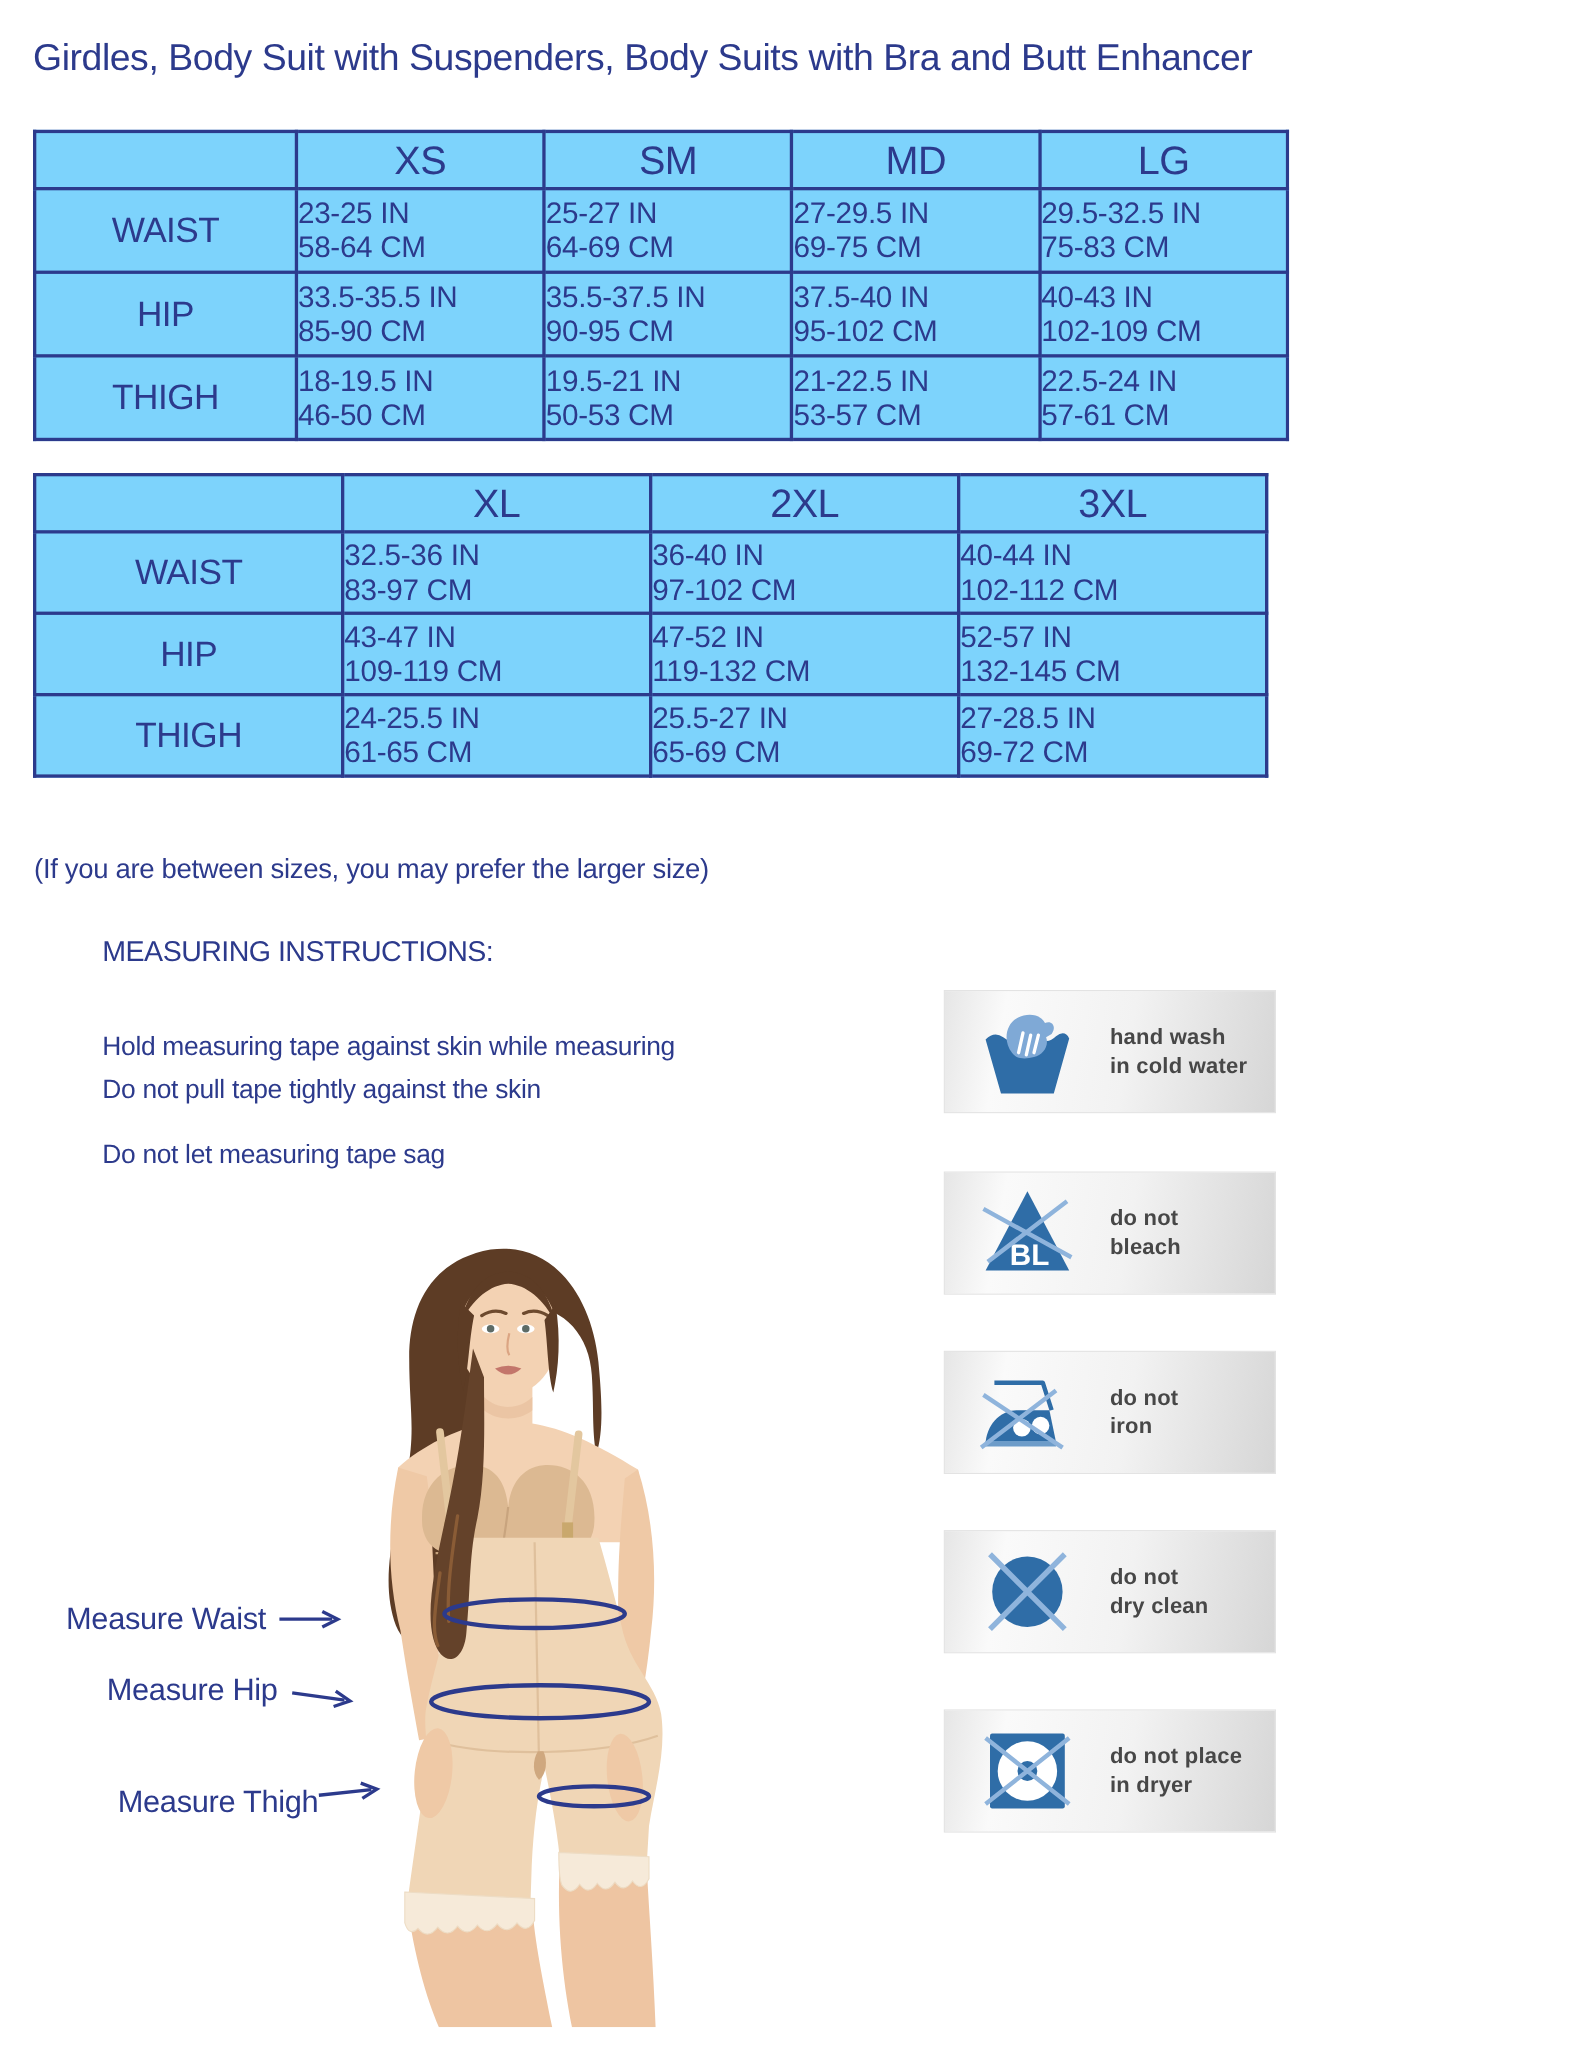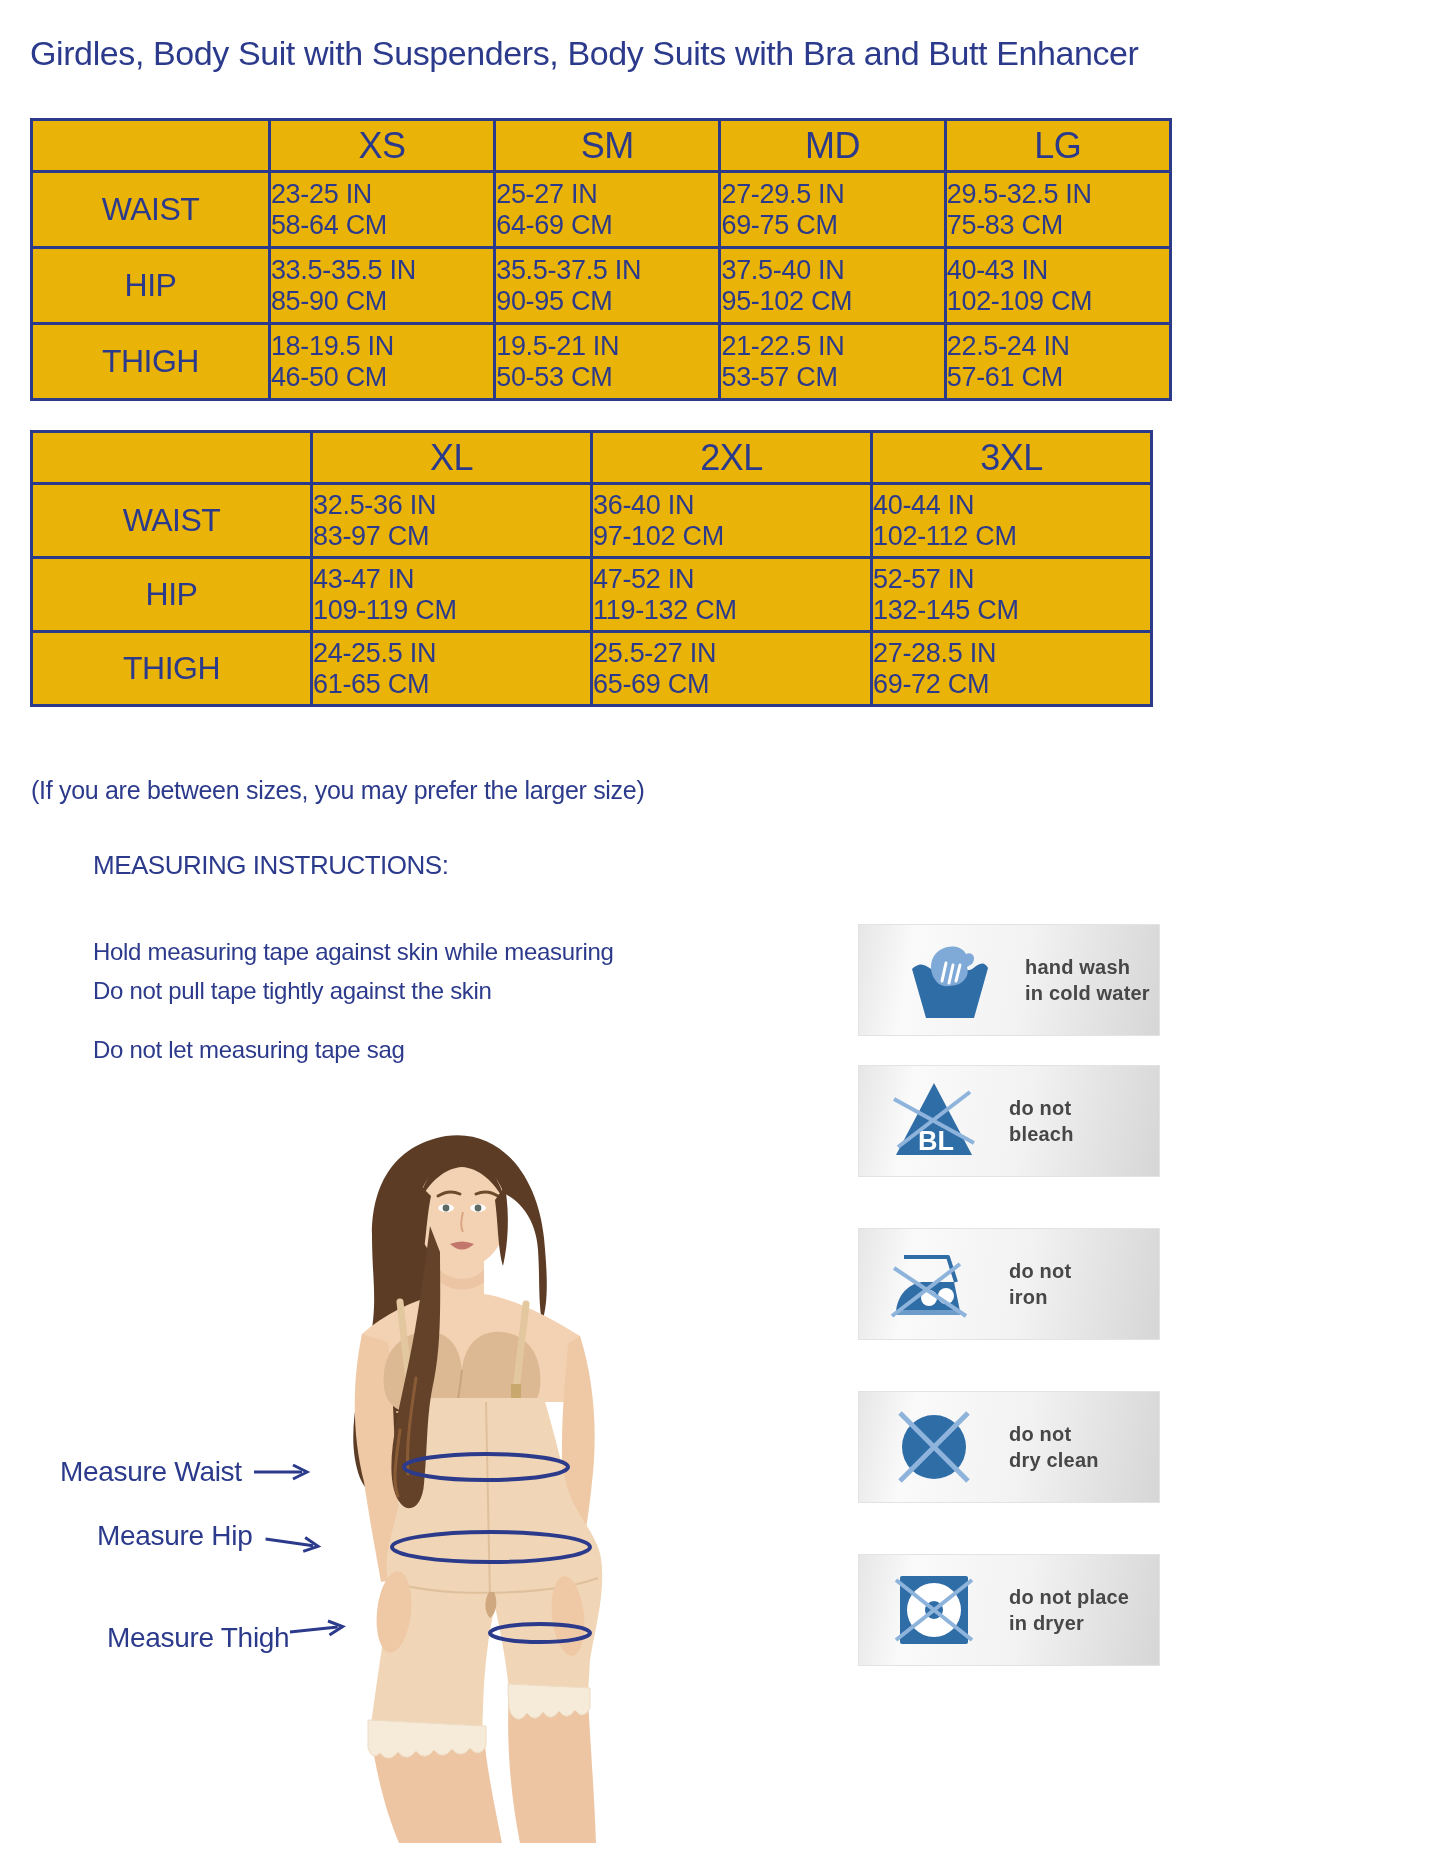--- a/index.html
+++ b/index.html
@@ -7,21 +7,21 @@
     --icon-blue:#2f6da7;
     --icon-light:#8fb4dc;
     --label-gray:#474747;
   }
   html,body{margin:0;padding:0;}
   body{width:1445px;height:1870px;background:#fff;font-family:"Liberation Sans",sans-serif;}
   .page{position:relative;width:1172px;height:1870px;overflow:hidden;background:#fff;}
 
   .title{position:absolute;left:30px;top:34px;font-size:34px;color:var(--navy);letter-spacing:-0.4px;white-space:nowrap;}
 
-  table.size{position:absolute;border-collapse:collapse;table-layout:fixed;color:var(--navy);background:#eab308;}
+  table.size{position:absolute;border-collapse:collapse;table-layout:fixed;color:var(--navy);background:#7dd3fc;}
   table.size th,table.size td{border:3px solid var(--navy);padding:0;vertical-align:middle;}
   .col-h{font-size:36px;font-weight:normal;text-align:center;letter-spacing:-0.5px;}
   .row-h{font-size:32px;font-weight:normal;text-align:center;letter-spacing:-0.5px;}
   .cell-val{font-size:27px;line-height:1.14;text-align:left;padding-left:38px;letter-spacing:-0.3px;margin-top:24px;}
 
   .note{position:absolute;left:31px;top:776px;font-size:25px;color:var(--navy);letter-spacing:-0.3px;}
   .mi-heading{position:absolute;left:93px;top:850px;font-size:26px;color:var(--navy);letter-spacing:-0.5px;}
   .instr{position:absolute;left:93px;font-size:24px;color:var(--navy);letter-spacing:-0.3px;}
 
   .care{position:absolute;left:858px;width:302px;height:112px;
@@ -181,21 +181,21 @@
   </tbody>
     </table>
 
   <div class="note">(If you are between sizes, you may prefer the larger size)</div>
 
   <div class="mi-heading">MEASURING INSTRUCTIONS:</div>
   <div class="instr" style="top:938px;">Hold measuring tape against skin while measuring</div>
   <div class="instr" style="top:977px;">Do not pull tape tightly against the skin</div>
   <div class="instr" style="top:1036px;">Do not let measuring tape sag</div>
 
-  <div class="care" style="top:924px;padding-left:16px;">
+  <div class="care" style="top:900px;">
     <span class="icon-wrap">
       <svg width="88" height="88" viewBox="0 0 88 88">
         <path d="M6,33 Q14,25 22,31 Q30,38 38,30 Q46,23 54,31 Q62,38 70,30 Q78,24 82,32 L68,82 L20,82 Z" fill="#2f6da7"></path>
         <path d="M30,45 C22,35 24,20 34,14 C44,8 56,10 60,18 C66,15 71,21 66,28 L61,31 C64,39 58,47 50,49 C42,51 34,51 30,45 Z" fill="#7fa9d6"></path>
         <path d="M40,27 L36,45 M47,29 L43,47 M54,29 L50,45" stroke="#ffffff" stroke-width="3" stroke-linecap="round" fill="none"></path>
       </svg>
     </span>
     <span class="care-text">
       <div>hand wash</div>
       <div>in cold water</div>

